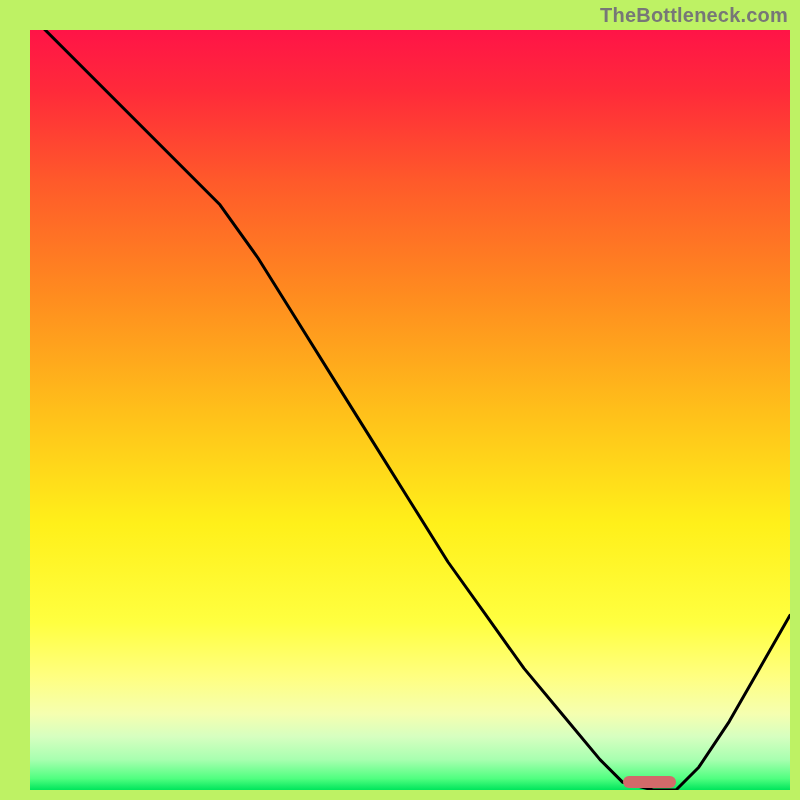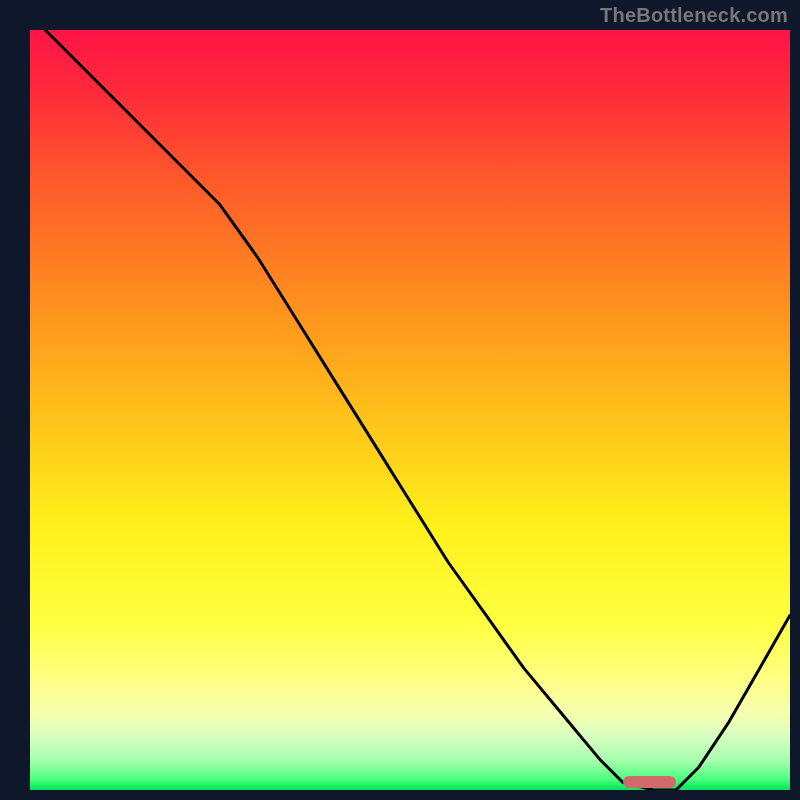--- a/index.html
+++ b/index.html
@@ -7,21 +7,21 @@
     padding: 0;
     width: 800px;
     height: 800px;
     background: #000;
     font-family: Arial, Helvetica, sans-serif;
   }
   .frame {
     position: relative;
     width: 800px;
     height: 800px;
-    background: #0f172a;
+    background: #bef264;
   }
   .plot-area {
     position: absolute;
     left: 30px;
     top: 30px;
     width: 760px;
     height: 760px;
     overflow: hidden;
   }
   .gradient-bg {

